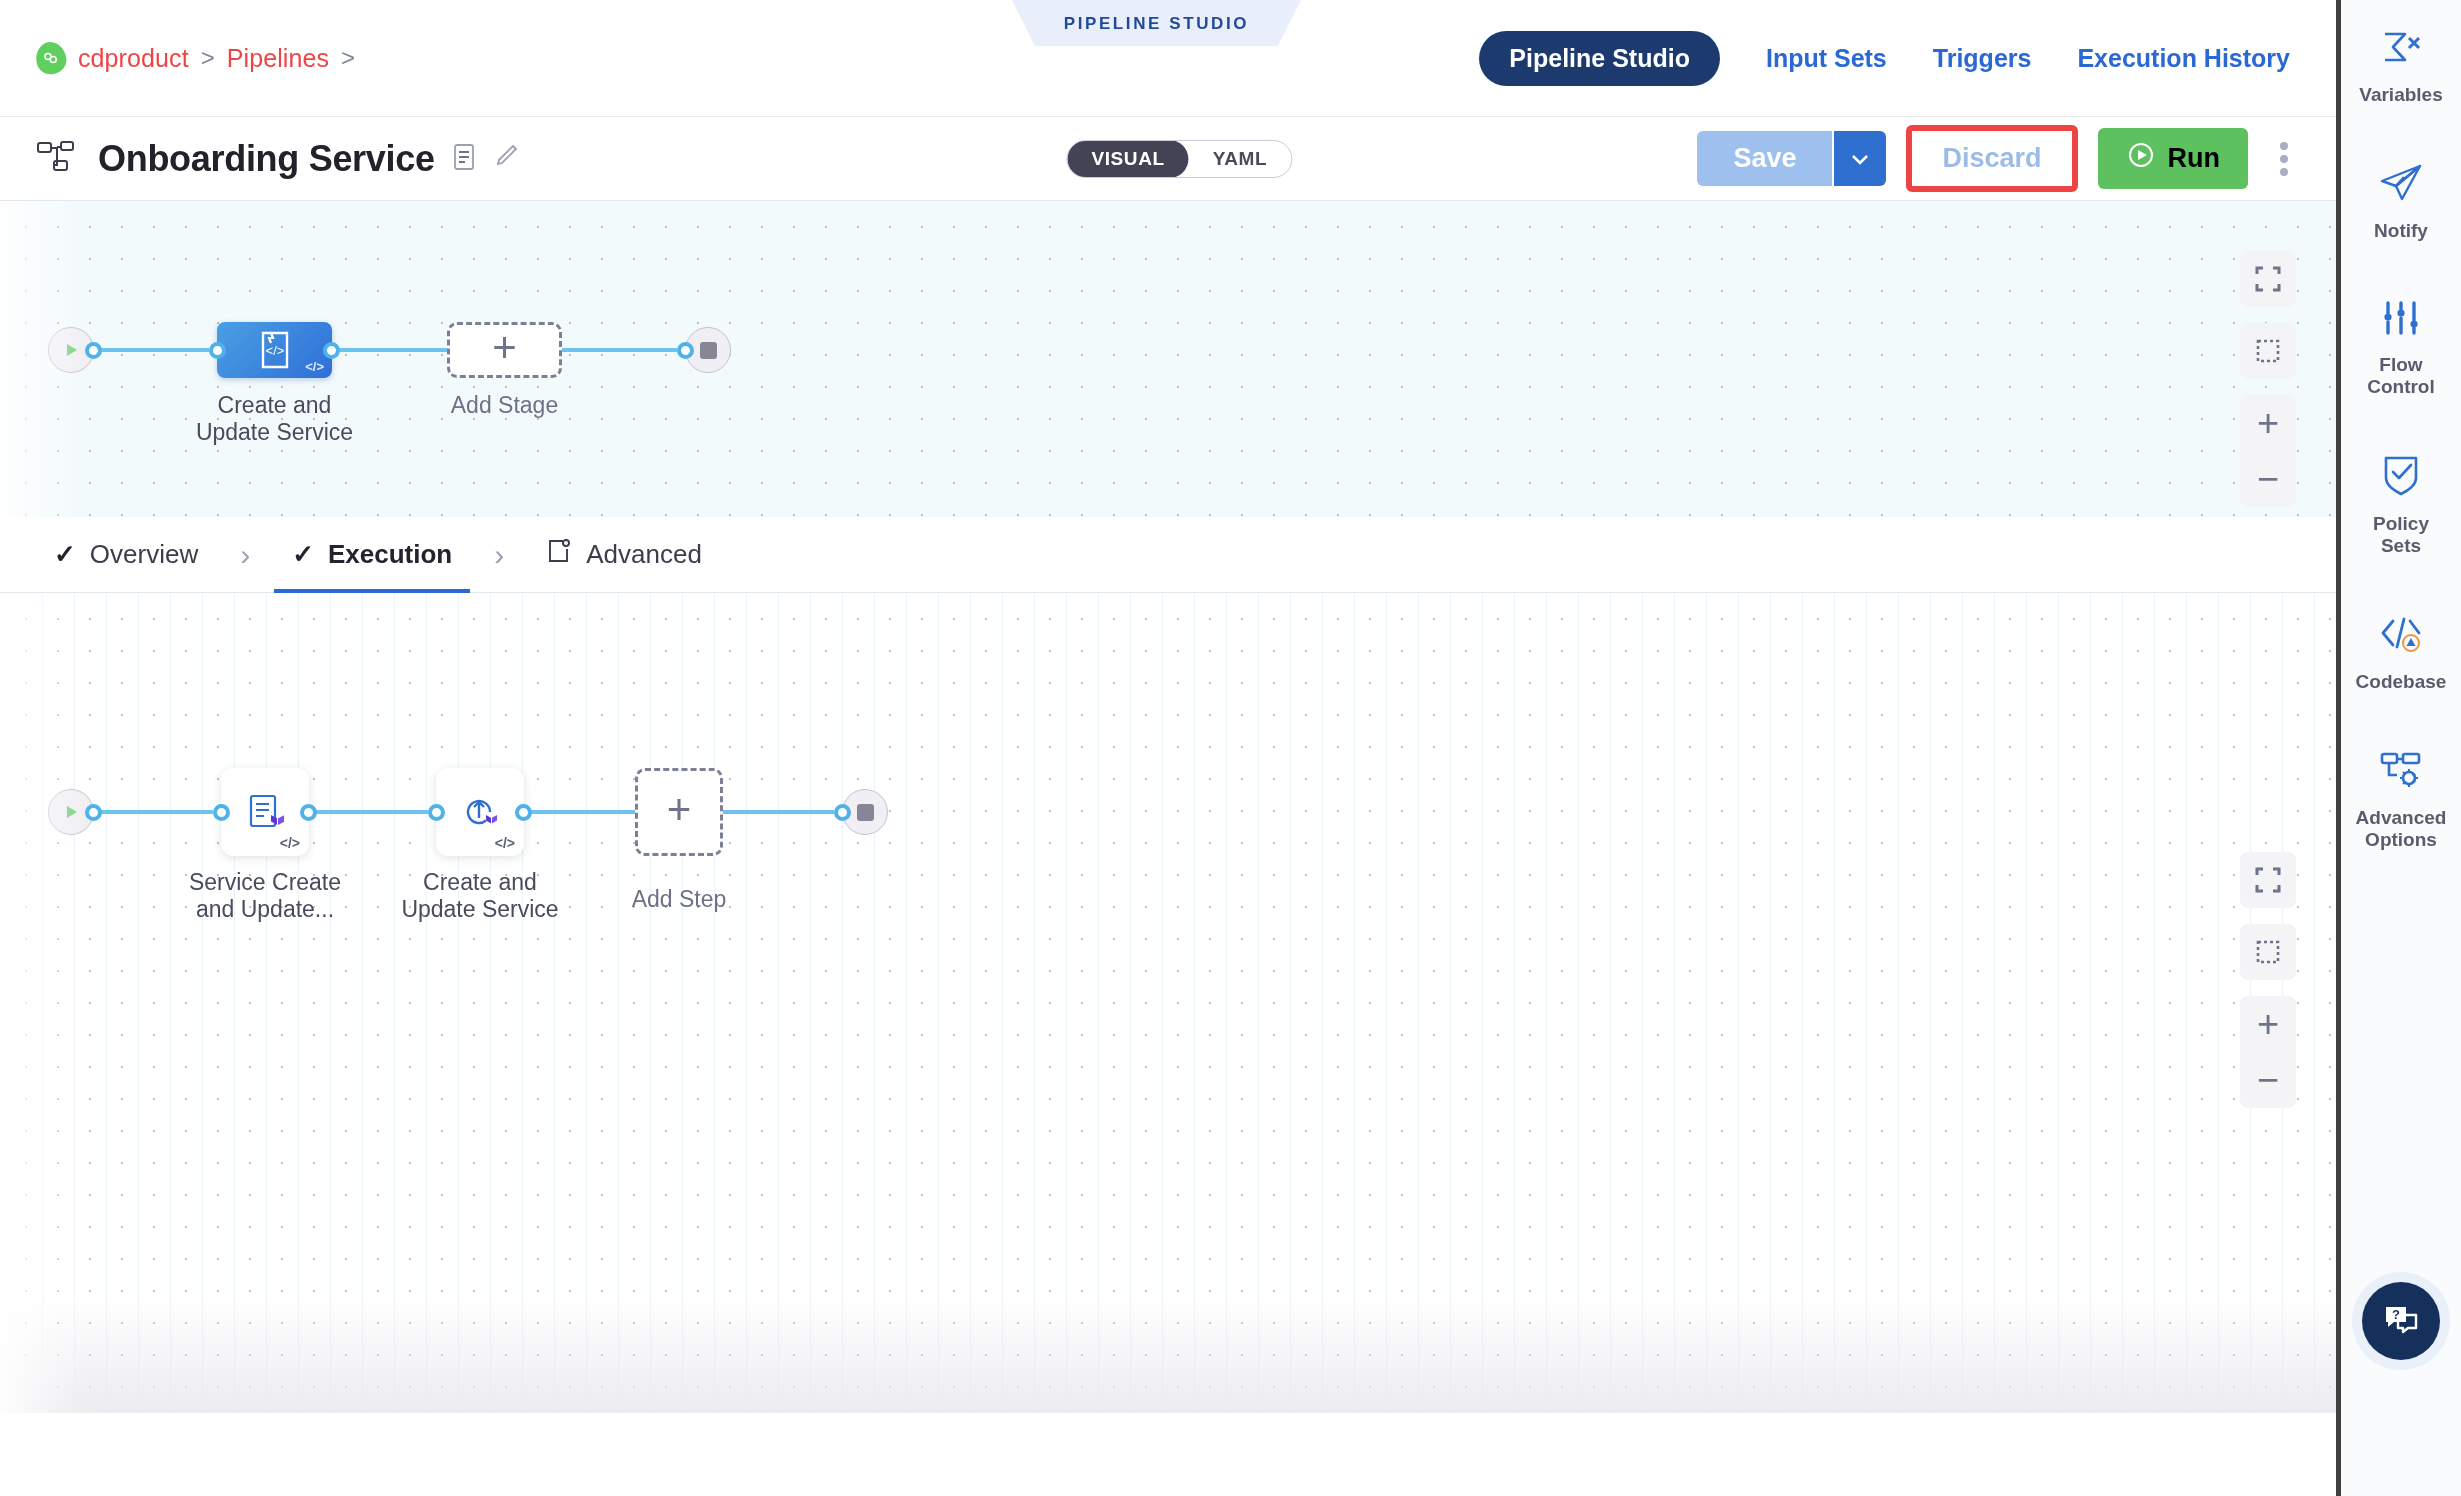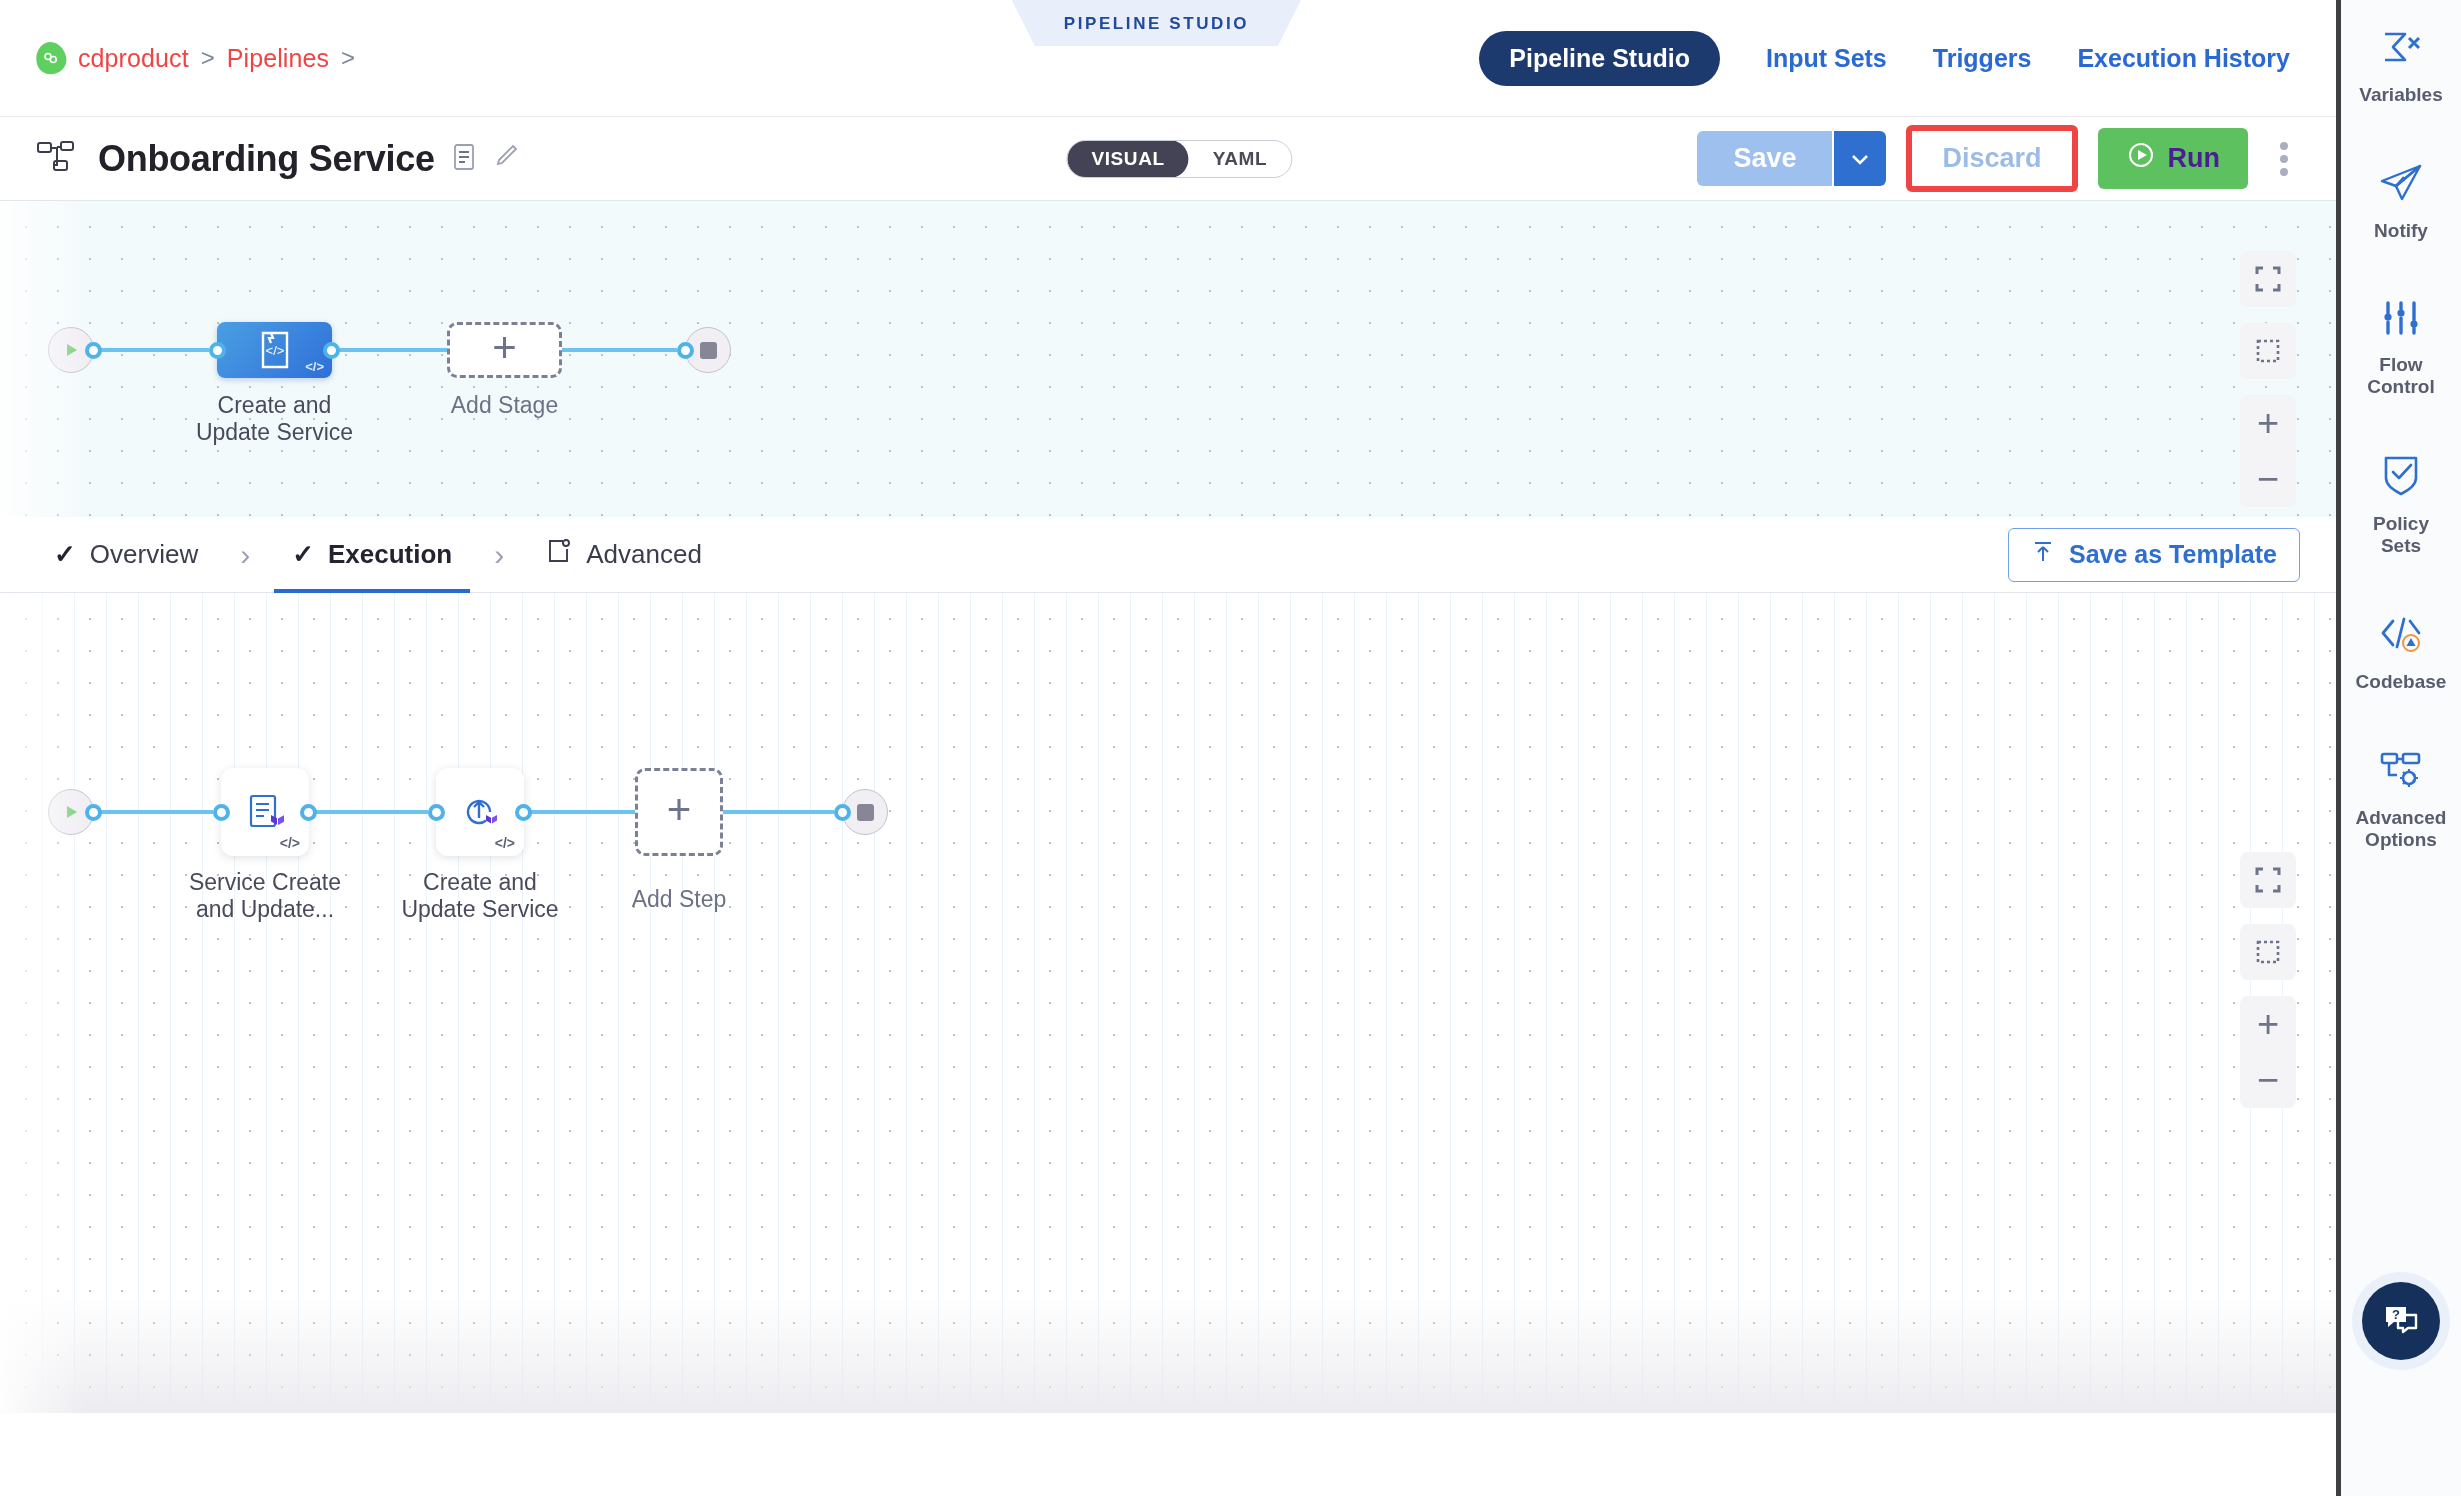--- a/index.html
+++ b/index.html
@@ -63,21 +63,21 @@
   .mode-seg.idle { color: #4b4b58; }
 
   .hdr-actions { margin-left: auto; display: flex; align-items: center; gap: 20px; }
   .btn-save-group { display: flex; border-radius: 6px; overflow: hidden; }
   .btn-save { background: #9dc0ef; color: #fff; font-size: 27px; font-weight: 700;
               padding: 12px 36px; cursor: pointer; }
   .btn-save-caret { background: #2f6fd0; width: 54px; display: flex; align-items: center;
                     justify-content: center; cursor: pointer; border-left: 2px solid #fff; }
   .btn-discard { border: 6px solid #ef4444; color: #9dbbe7; background: #fff;
                  font-size: 27px; font-weight: 700; padding: 12px 30px; border-radius: 6px; cursor: pointer; }
-  .btn-run { background: #5cc15e; color: #4c1d95; font-size: 27px; font-weight: 700;
+  .btn-run { background: #5cc15e; color: #000000; font-size: 27px; font-weight: 700;
              padding: 12px 28px; border-radius: 6px; cursor: pointer;
              display: flex; align-items: center; gap: 12px; }
   .kebab { display: flex; flex-direction: column; gap: 5px; padding: 8px 12px; cursor: pointer; }
   .kebab i { width: 8px; height: 8px; border-radius: 50%; background: #a9aec1; display: block; }
 
   
   .canvas-top {
     position: relative; height: 316px;
     background-color: #f3fafc;
     background-image:
@@ -361,28 +361,20 @@
         <span>
           <svg width="26" height="26" viewBox="0 0 26 26" fill="none" stroke="#3b3d4c" stroke-width="1.9">
             <path d="M17 3H4v20h17V11"></path>
             <circle cx="20" cy="5" r="3"></circle>
             <path d="M20 1v1.5M20 7.5V9M16.5 5H18M22 5h1.5"></path>
           </svg>
         </span>
         <span>Advanced</span>
       </div>
 
-      <div class="btn-template">
-        <span>
-          <svg width="24" height="24" viewBox="0 0 24 24" fill="none" stroke="#2f6fd0" stroke-width="2">
-            <path d="M4 3h16M12 21V7M12 7l-5 5M12 7l5 5"></path>
-          </svg>
-        </span>
-        <span>Save as Template</span>
-      </div>
     </div>
 
     <div class="canvas-bottom">
       <div class="node-row" style="left:48px; top:175px;">
         <div class="start-node">
           <svg width="20" height="20" viewBox="0 0 20 20">
               <path d="M6 4l10 6-10 6z" fill="#79d17b"></path>
             </svg>
         </div>
         <span class="port" style="margin-left:-9px;"></span>

